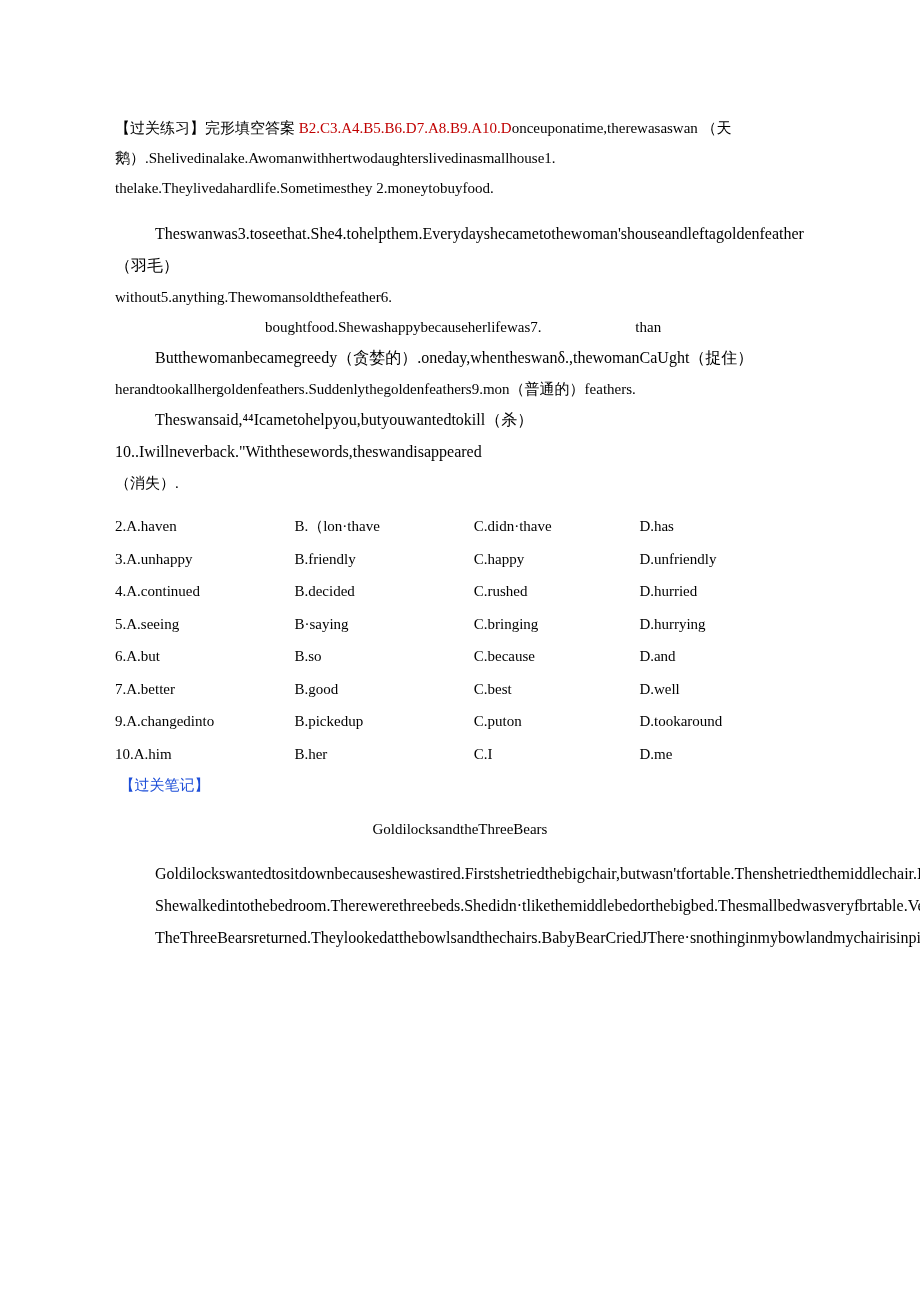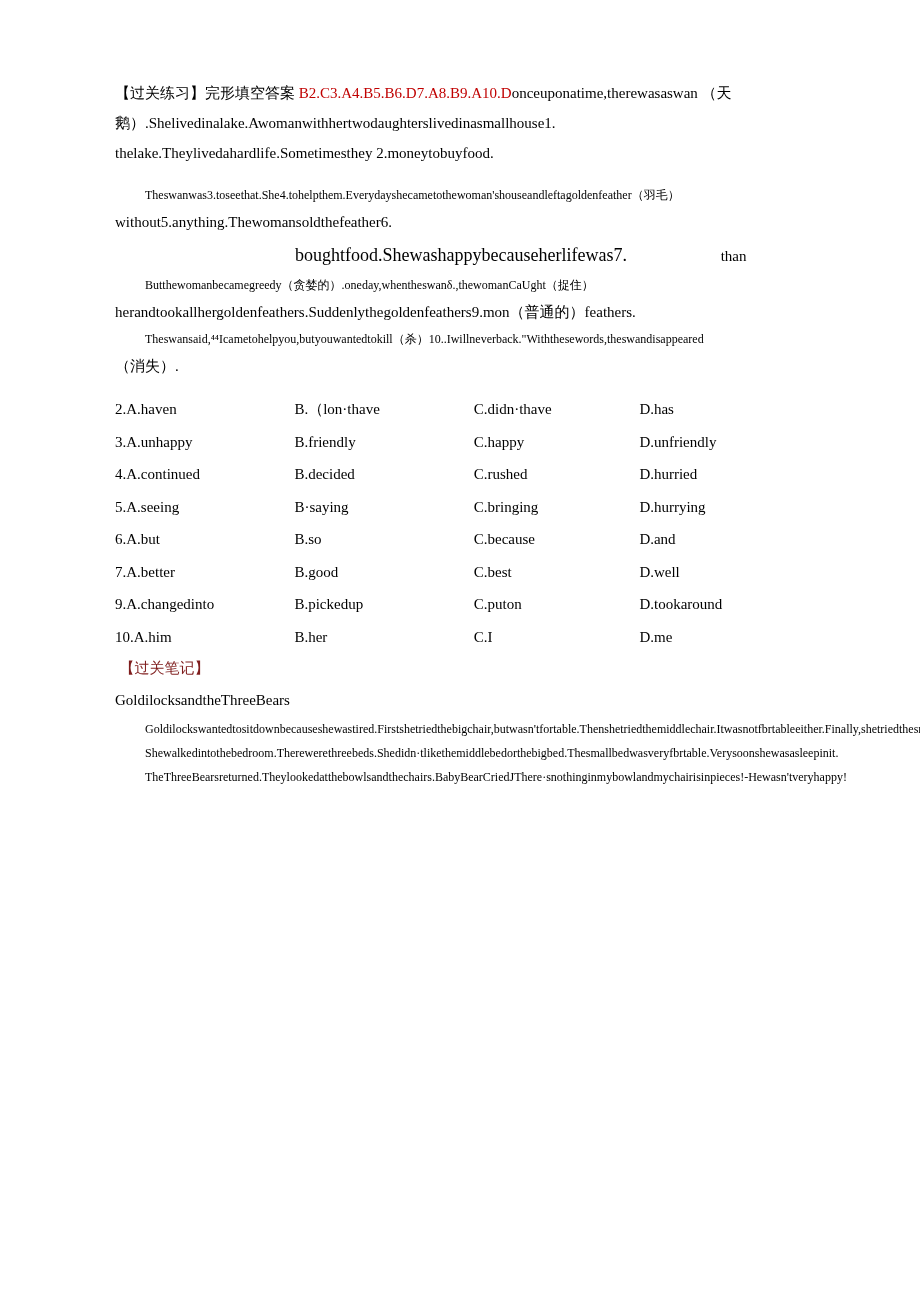--- a/index.html
+++ b/index.html
@@ -1,30 +1,30 @@
 <!DOCTYPE html>
 <html><head>
 <meta charset="utf-8">
 <style>
 body{margin:0;background:#fff;font-family:"Times New Roman",SimSun,serif;color:#000}
-.page{width:920px;min-height:1301px;padding:63px 115px 40px;box-sizing:border-box;line-height:2}
+.page{width:920px;min-height:1301px;padding:98px 115px 40px;box-sizing:border-box;line-height:2}
 .hdr{font-size:15px}
 .ans{color:#c00000}
-.para{font-size:12px;text-indent:2.5em;margin:0}
+.para{font-size:16px;text-indent:2.5em;margin:0}
 .para2{font-size:15px;margin:0}
-.bought{margin-left:10em;font-size:18px}
+.bought{margin-left:10em;font-size:15px}
 .tbl{width:100%;font-size:15px;border-collapse:collapse;margin-top:12px}
 .tbl td{padding:2px 0;line-height:1.9}
 .tbl td:nth-child(1){width:26%}
 .tbl td:nth-child(2){width:26%}
 .tbl td:nth-child(3){width:24%}
 .tbl td:nth-child(4){width:24%}
 .h2{font-size:21px;font-weight:bold;margin:6px 0 4px;text-indent:3em}
-.blue{color:#7f1d1d;font-size:15px;text-indent:.3em}
-.center{font-size:15px;margin:2px 0}
+.blue{color:#1d4ed8;font-size:15px;text-indent:.3em}
+.center{text-align:center;font-size:15px;margin:14px 0}
 </style>
 </head>
 <body>
 
 <div class="page">
 <p class="hdr"><span>【过关练习】完形填空答案</span> <span class="ans">B2.C3.A4.B5.B6.D7.A8.B9.A10.D</span><span>onceuponatime,therewasaswan （天鹅）.Shelivedinalake.Awomanwithhertwodaughterslivedinasmallhouse1. thelake.Theylivedahardlife.Sometimesthey 2.moneytobuyfood.</span></p>
 
 <p class="para">Theswanwas3.toseethat.She4.tohelpthem.Everydayshecametothewoman'shouseandleftagoldenfeather（羽毛）</p>
 <p class="para2">without5.anything.Thewomansoldthefeather6.</p>
 <p class="para2"><span class="bought">boughtfood.Shewashappybecauseherlifewas7.</span> <span style="margin-left:6em">than</span></p>

